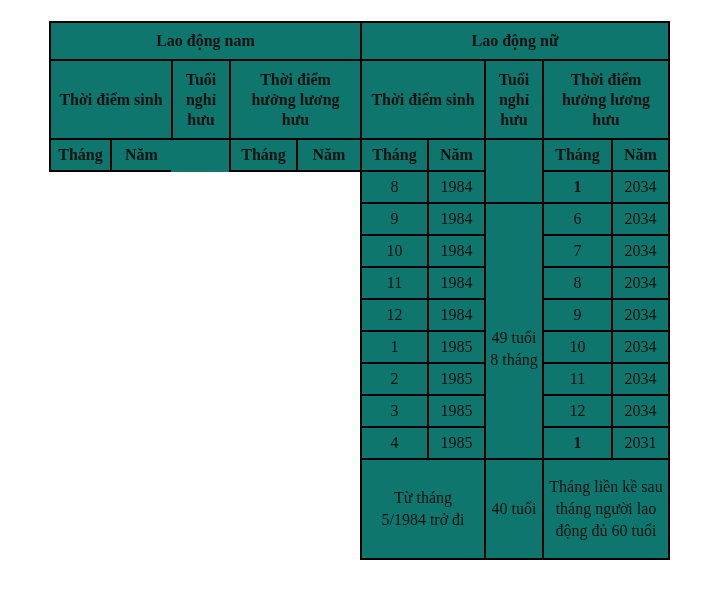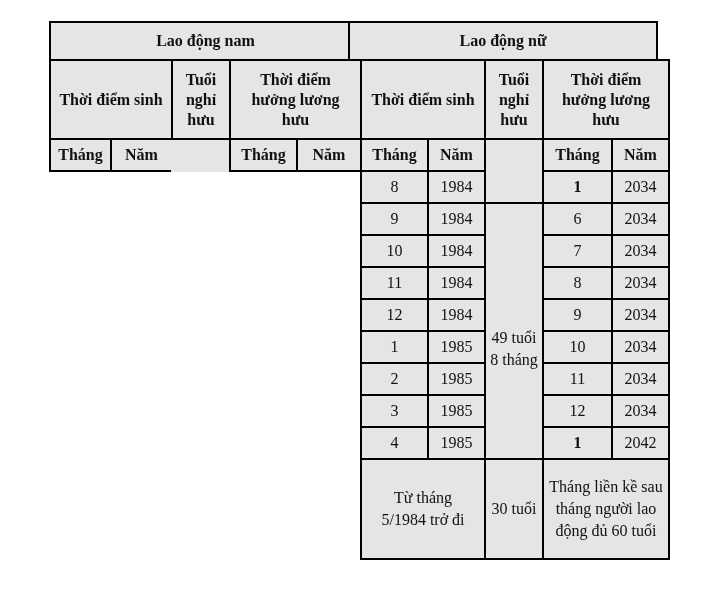--- a/index.html
+++ b/index.html
@@ -18,21 +18,21 @@
     .cell {
       position: absolute;
       box-sizing: border-box;
       border: 2px solid #000;
       display: flex;
       align-items: center;
       justify-content: center;
       text-align: center;
       font-size: 16px;
       line-height: 20px;
-      background: #e5e5e5;
+      background: #0f766e;
     }
     .b { font-weight: bold; }
     .hdr { font-weight: bold; font-size: 16px; line-height: 20px; }
   </style>
 </head>
 <body>
 
 <div class="cell hdr" style="left:49px; top:21px; width:313px; height:40px;">
   <span>Lao động nam</span>
 </div>
@@ -55,21 +55,21 @@
 </div>
 <div class="cell" style="left:171px; top:138px; width:60px; height:34px; border-left:none; border-right:none; border-bottom:none;">
 </div>
 <div class="cell hdr" style="left:229px; top:138px; width:69px; height:34px;">
   <span>Tháng</span>
 </div>
 <div class="cell hdr" style="left:296px; top:138px; width:66px; height:34px;">
   <span>Năm</span>
 </div>
 
-<div class="cell hdr" style="left:348px; top:21px; width:310px; height:40px;">
+<div class="cell hdr" style="left:360px; top:21px; width:310px; height:40px;">
   <span>Lao động nữ</span>
 </div>
 
 <div class="cell hdr" style="left:360px; top:59px; width:126px; height:81px;">
   <span>Thời điểm sinh</span>
 </div>
 <div class="cell hdr" style="left:484px; top:59px; width:60px; height:81px; padding:0 4px;">
   <span>Tuổi nghỉ hưu</span>
 </div>
 <div class="cell hdr" style="left:542px; top:59px; width:128px; height:81px; padding:0 6px;">
@@ -199,28 +199,28 @@
 <div class="cell" style="left:360px; top:426px; width:69px; height:34px;">
     <span>4</span>
   </div>
 <div class="cell" style="left:427px; top:426px; width:59px; height:34px;">
     <span>1985</span>
   </div>
 <div class="cell b" style="left:542px; top:426px; width:71px; height:34px;">
     <span>1</span>
   </div>
 <div class="cell" style="left:611px; top:426px; width:59px; height:34px;">
-    <span>2042</span>
+    <span>2031</span>
   </div>
 
 <div class="cell" style="left:484px; top:202px; width:60px; height:258px; padding-top:36px; line-height:22px; padding-left:0; padding-right:0;">
   <span style="display:block; width:58px;">49 tuổi 8 tháng</span>
 </div>
 
 <div class="cell" style="left:360px; top:458px; width:126px; height:102px; padding:0 10px; line-height:22px;">
   <span>Từ tháng 5/1984 trở đi</span>
 </div>
 <div class="cell" style="left:484px; top:458px; width:60px; height:102px; padding:0;">
-  <span>30 tuổi</span>
+  <span>40 tuổi</span>
 </div>
 <div class="cell" style="left:542px; top:458px; width:128px; height:102px; padding:0 2px; line-height:22px;">
   <span>Tháng liền kề sau tháng người lao động đủ 60 tuổi</span>
 </div>
 
 </body></html>

